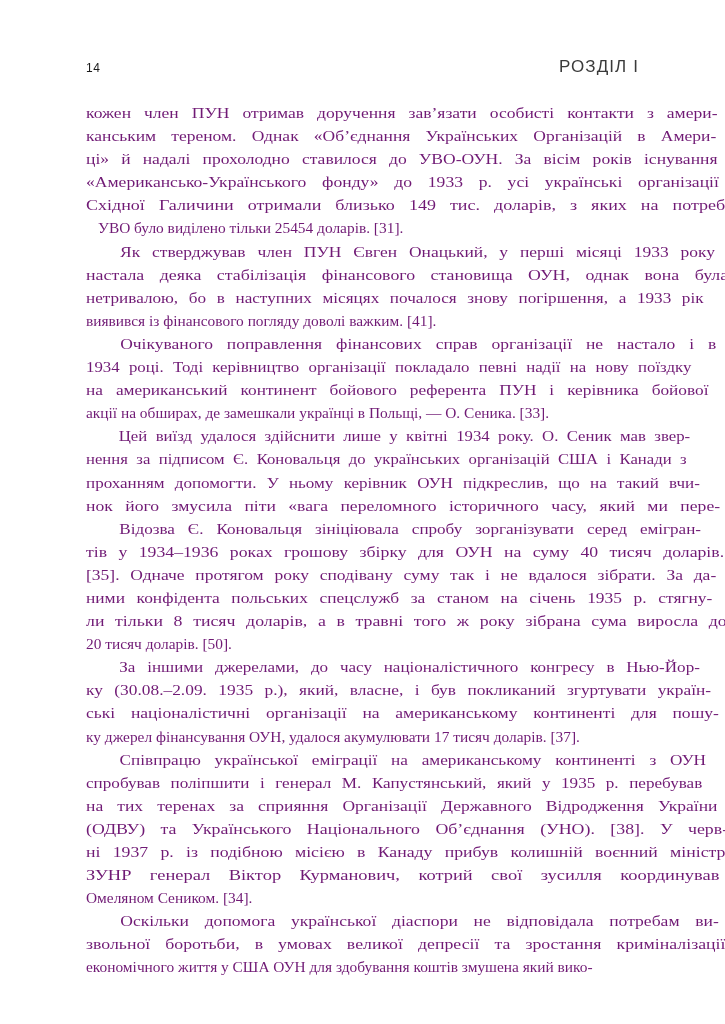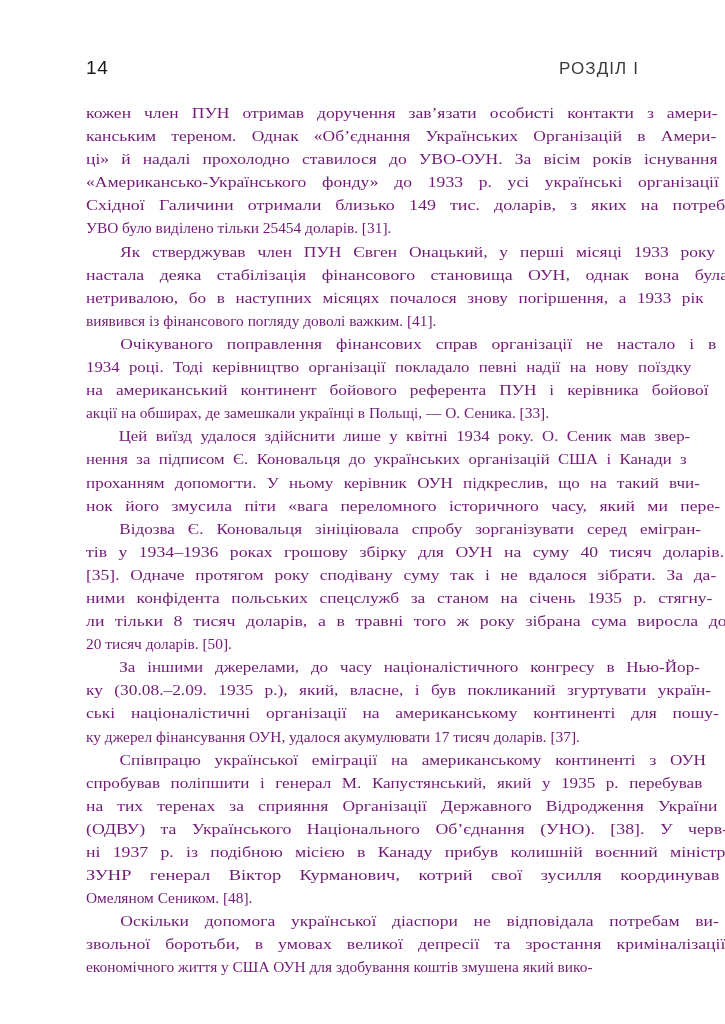--- a/index.html
+++ b/index.html
@@ -28,21 +28,21 @@
     top: 58px;
     left: 86px;
     right: 86px;
     height: 20px;
     display: flex;
     align-items: baseline;
     justify-content: space-between;
   }
   .folio {
     font-family: "Liberation Sans", "DejaVu Sans", sans-serif;
-    font-size: 19px;
+    font-size: 12px;
     letter-spacing: 0.6px;
     color: #1a1a1a;
     line-height: 1;
   }
   .head-title {
     font-family: "Liberation Sans", "DejaVu Sans", sans-serif;
     font-size: 17px;
     letter-spacing: 1.1px;
     color: #3a3a3a;
     line-height: 1;
@@ -93,21 +93,21 @@
     <span class="head-title">РОЗДІЛ I</span>
   </div>
 
   <div class="text-block">
       <p class="para">
         <span class="ln" style="white-space: nowrap; display: block; transform: scaleX(1.1399); width: 554px;">кожен член ПУН отримав доручення зав’язати особисті контакти з амери-</span>
         <span class="ln" style="white-space: nowrap; display: block; transform: scaleX(1.1376); width: 554px;">канським тереном. Однак «Об’єднання Українських Організацій в Амери-</span>
         <span class="ln" style="white-space: nowrap; display: block; transform: scaleX(1.1399); width: 554px;">ці» й надалі прохолодно ставилося до УВО-ОУН. За вісім років існування</span>
         <span class="ln" style="white-space: nowrap; display: block; transform: scaleX(1.1423); width: 554px;">«Американсько-Українського фонду» до 1933 р. усі українські організації</span>
         <span class="ln" style="white-space: nowrap; display: block; transform: scaleX(1.1712); width: 554px;">Східної Галичини отримали близько 149 тис. доларів, з яких на потреби</span>
-        <span class="ln last" style="white-space: nowrap; display: block; transform: scaleX(1); width: 554px;">УВО було виділено тільки 25454 доларів. [31].</span>
+        <span class="ln last" style="white-space: nowrap; display: block; transform: scaleX(1); width: 554px; margin-left: 12px;">УВО було виділено тільки 25454 доларів. [31].</span>
       </p>
       <p class="para">
         <span class="ln indent" style="white-space: nowrap; display: block; transform: scaleX(1.1352); width: 554px;">Як стверджував член ПУН Євген Онацький, у перші місяці 1933 року</span>
         <span class="ln" style="white-space: nowrap; display: block; transform: scaleX(1.159); width: 554px;">настала деяка стабілізація фінансового становища ОУН, однак вона була</span>
         <span class="ln" style="white-space: nowrap; display: block; transform: scaleX(1.1147); width: 554px;">нетривалою, бо в наступних місяцях почалося знову погіршення, а 1933 рік</span>
         <span class="ln last" style="white-space: nowrap; display: block; transform: scaleX(1); width: 554px;">виявився із фінансового погляду доволі важким. [41].</span>
       </p>
       <p class="para">
         <span class="ln indent" style="white-space: nowrap; display: block; transform: scaleX(1.1376); width: 554px;">Очікуваного поправлення фінансових справ організації не настало і в</span>
         <span class="ln" style="white-space: nowrap; display: block; transform: scaleX(1.0927); width: 554px;">1934 році. Тоді керівництво організації покладало певні надії на нову поїздку</span>
@@ -134,21 +134,21 @@
         <span class="ln" style="white-space: nowrap; display: block; transform: scaleX(1.1423); width: 554px;">ські націоналістичні організації на американському континенті для пошу-</span>
         <span class="ln last" style="white-space: nowrap; display: block; transform: scaleX(1); width: 554px;">ку джерел фінансування ОУН, удалося акумулювати 17 тисяч доларів. [37].</span>
       </p>
       <p class="para">
         <span class="ln indent" style="white-space: nowrap; display: block; transform: scaleX(1.1192); width: 554px;">Співпрацю української еміграції на американському континенті з ОУН</span>
         <span class="ln" style="white-space: nowrap; display: block; transform: scaleX(1.1124); width: 554px;">спробував поліпшити і генерал М. Капустянський, який у 1935 р. перебував</span>
         <span class="ln" style="white-space: nowrap; display: block; transform: scaleX(1.1399); width: 554px;">на тих теренах за сприяння Організації Державного Відродження України</span>
         <span class="ln" style="white-space: nowrap; display: block; transform: scaleX(1.159); width: 554px;">(ОДВУ) та Українського Національного Об’єднання (УНО). [38]. У черв-</span>
         <span class="ln" style="white-space: nowrap; display: block; transform: scaleX(1.1542); width: 554px;">ні 1937 р. із подібною місією в Канаду прибув колишній воєнний міністр</span>
         <span class="ln" style="white-space: nowrap; display: block; transform: scaleX(1.1991); width: 554px;">ЗУНР генерал Віктор Курманович, котрий свої зусилля координував із</span>
-        <span class="ln last" style="white-space: nowrap; display: block; transform: scaleX(1); width: 554px;">Омеляном Сеником. [48].</span>
+        <span class="ln last" style="white-space: nowrap; display: block; transform: scaleX(1); width: 554px;">Омеляном Сеником. [34].</span>
       </p>
       <p class="para">
         <span class="ln indent" style="white-space: nowrap; display: block; transform: scaleX(1.1423); width: 554px;">Оскільки допомога української діаспори не відповідала потребам ви-</span>
         <span class="ln" style="white-space: nowrap; display: block; transform: scaleX(1.1542); width: 554px;">звольної боротьби, в умовах великої депресії та зростання криміналізації</span>
         <span class="ln last" style="white-space: nowrap; display: block; transform: scaleX(1); width: 554px;">економічного життя у США ОУН для здобування коштів змушена який вико-</span>
       </p>
     </div>
 
 </div>
 

